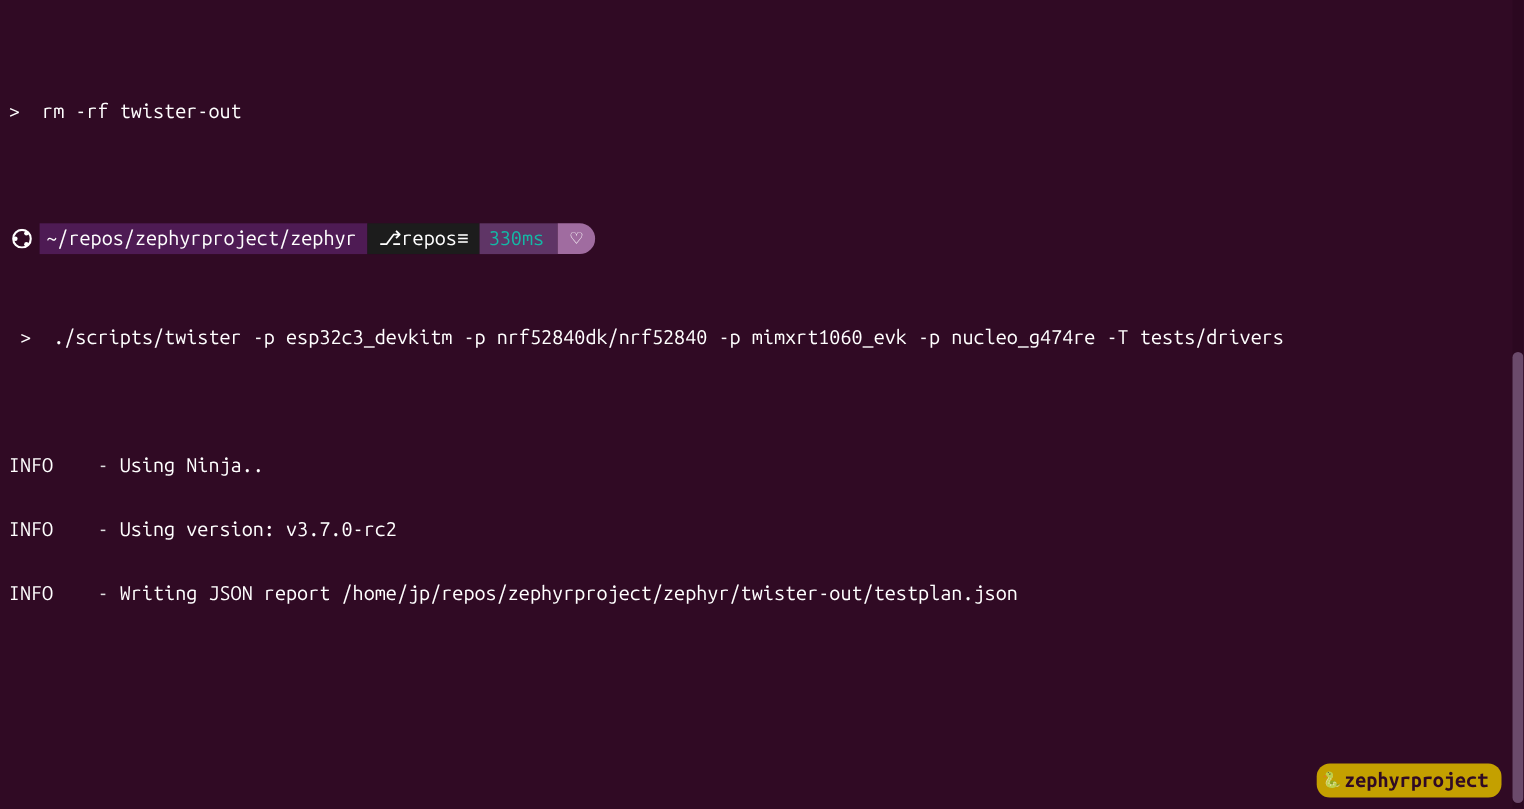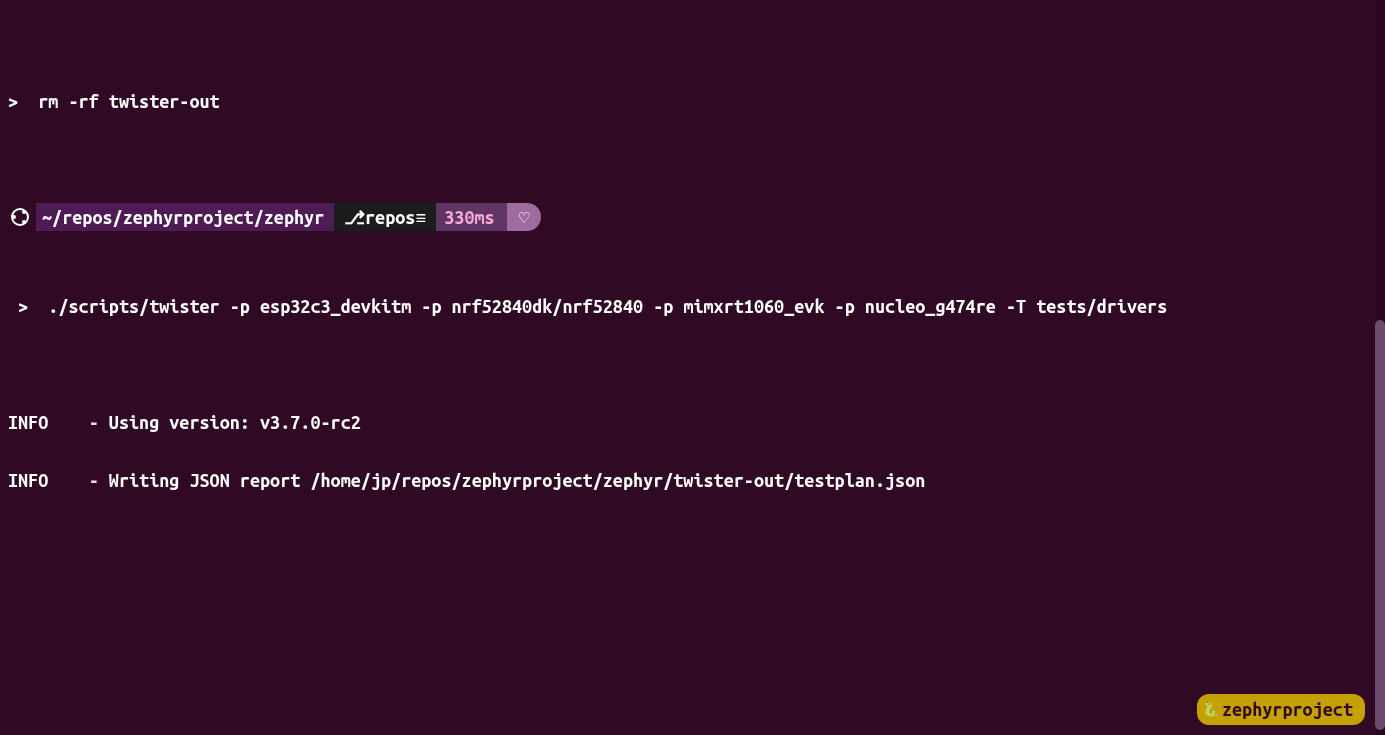--- a/index.html
+++ b/index.html
@@ -36,34 +36,33 @@
       display: inline-block;
     }
     .branch-segment {
       background: #1c1c1c;
       color: #ffffff;
       padding: 1px 10px;
       display: inline-block;
     }
     .duration-segment {
       background: #5f3566;
-      color: #f9a8d4;
+      color: #14b8a6;
       padding: 1px 12px 1px 8px;
       display: inline-block;
     }
     .heart-segment {
       background: #a06ca0;
       color: #ffffff;
       padding: 1px 12px;
       display: inline-block;
       border-radius: 0 14px 14px 0;
     }
     .line {
       display: block;
-      font-weight: bold;
     }
     .prompt-char { color: #ffffff; }
     .info-tag { color: #ffffff; }
     .dash { color: #e0e0e0; }
     .env-badge {
       position: absolute;
       bottom: 10px;
       right: 20px;
       background: #c4a000;
       color: #300a24;
@@ -117,20 +116,21 @@
   <span class="path-segment">~/repos/zephyrproject/zephyr</span>
   <span class="branch-segment">  <span>⎇</span> <span>repos</span> <span>≡</span>  </span>
   <span class="duration-segment">330ms</span>
   <span class="heart-segment">♡</span>
 </div>
 
 
 <div class="line"><span class="prompt-char"> &gt;  </span><span>./scripts/twister -p esp32c3_devkitm -p nrf52840dk/nrf52840 -p mimxrt1060_evk -p nucleo_g474re -T tests/drivers</span></div>
 
 
+<div class="line"><span class="info-tag">INFO   </span><span class="dash"> - </span><span>Using Ninja..</span></div>
 <div class="line"><span class="info-tag">INFO   </span><span class="dash"> - </span><span>Using version: v3.7.0-rc2</span></div>
 <div class="line"><span class="info-tag">INFO   </span><span class="dash"> - </span><span>Writing JSON report /home/jp/repos/zephyrproject/zephyr/twister-out/testplan.json</span></div>
 
 
 
 
 
 
 
 

